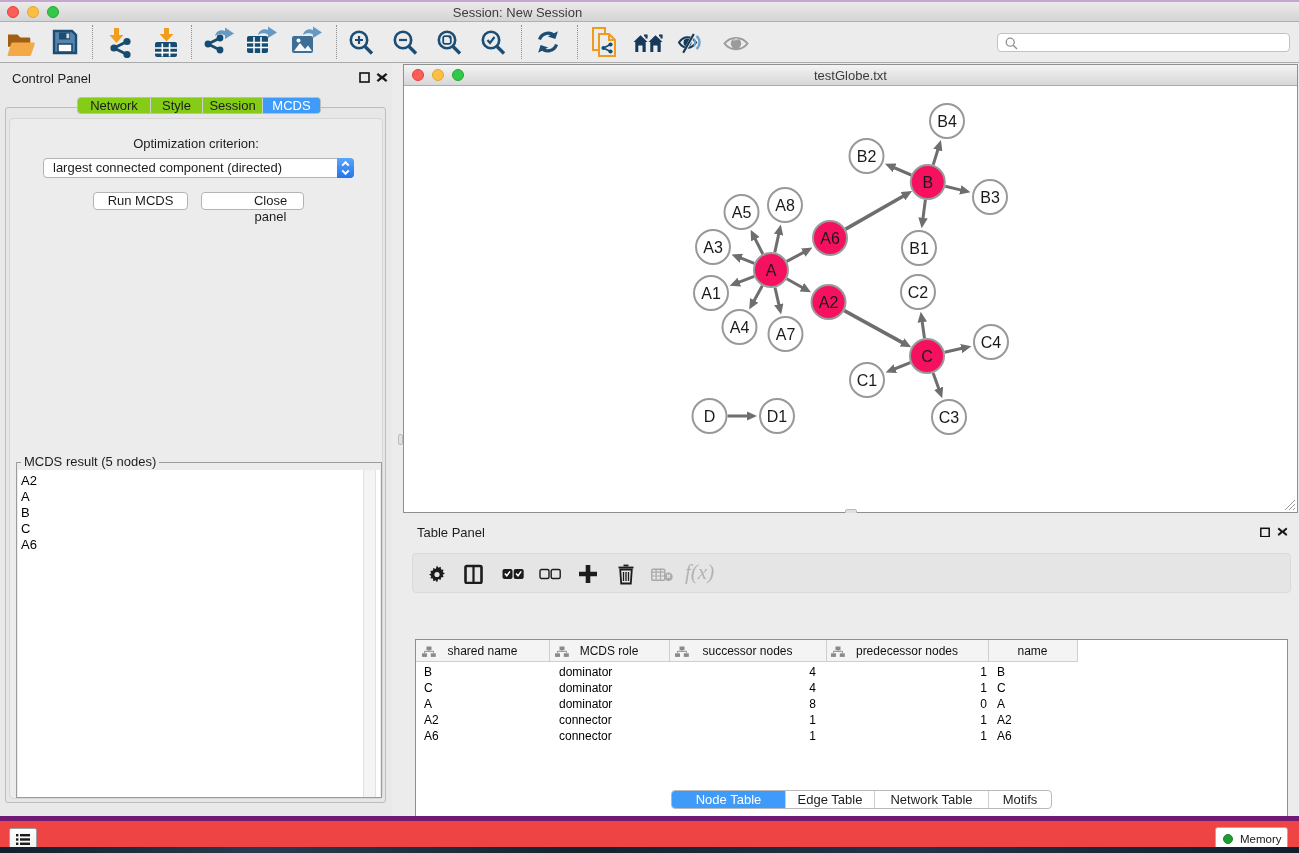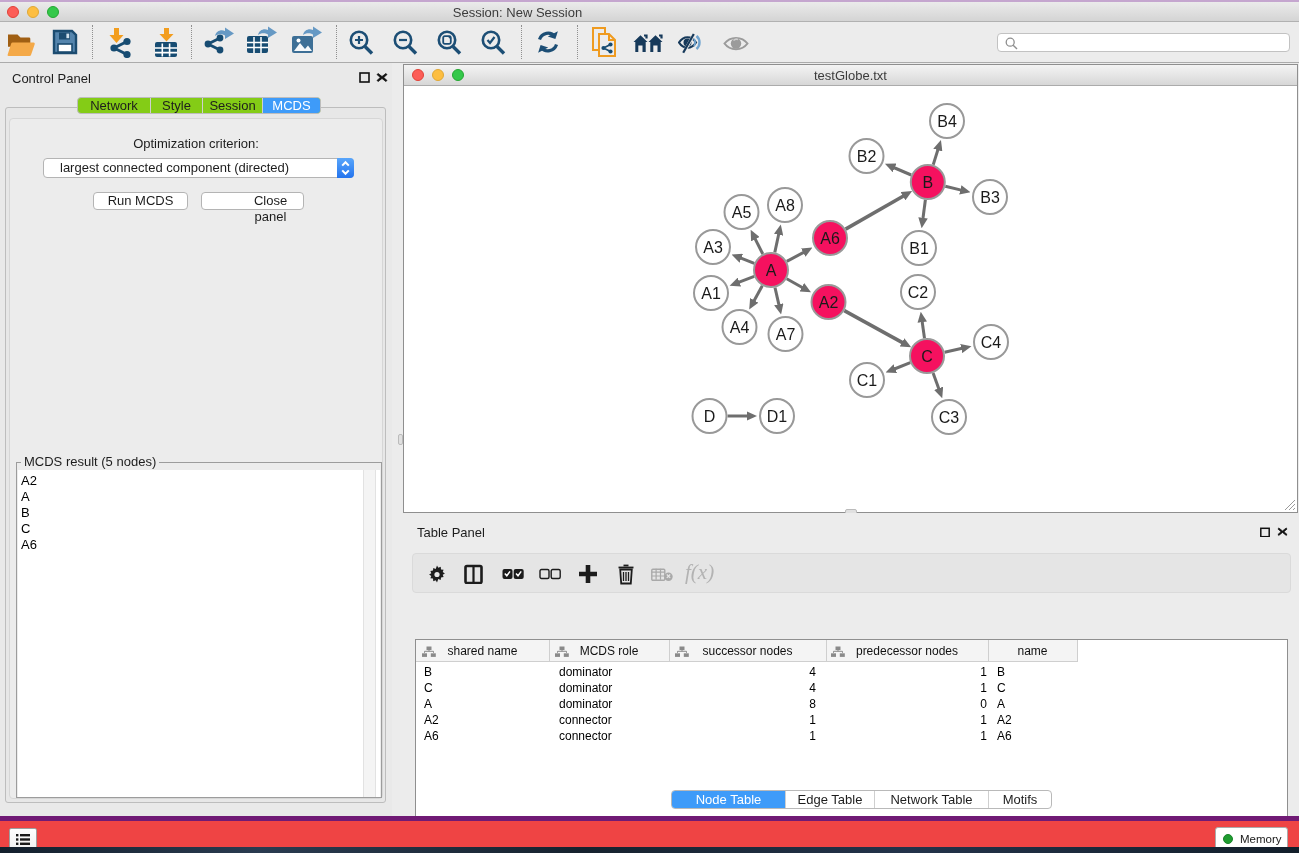--- a/index.html
+++ b/index.html
@@ -171,21 +171,21 @@
   <div class="abs" style="left:9px;top:55px;width:374px;height:681px;background:#ececec;border:1px solid #d6d6d6;border-radius:4px;"></div>
 
   <div class="abs" style="left:77px;top:34px;height:17px;display:flex;font-size:13px;border:1px solid #bdbdbd;border-radius:4px;overflow:hidden;background:#84cc16;">
     <div style="width:73px;text-align:center;line-height:15px;color:#1d1d1d;border-right:1px solid #cfcfcf;">Network</div>
     <div style="width:52px;text-align:center;line-height:15px;color:#1d1d1d;border-right:1px solid #cfcfcf;">Style</div>
     <div style="width:60px;text-align:center;line-height:15px;color:#1d1d1d;border-right:1px solid #cfcfcf;">Session</div>
     <div style="width:57px;text-align:center;line-height:15px;color:#fff;background:#3e9bf9;">MCDS</div>
   </div>
 
   <div class="abs" style="left:0;top:73px;width:392px;text-align:center;font-size:13px;color:#1d1d1d;">Optimization criterion:</div>
-  <div class="abs" style="left:43px;top:95px;width:311px;height:20px;background:#fff;border:1px solid #b4b4b4;border-radius:4px;font-size:13px;color:#1d1d1d;line-height:18px;padding-left:16px;">largest connected component (directed)
+  <div class="abs" style="left:43px;top:95px;width:311px;height:20px;background:#fff;border:1px solid #b4b4b4;border-radius:4px;font-size:13px;color:#1d1d1d;line-height:18px;padding-left:9px;">largest connected component (directed)
     <div class="abs" style="right:-1px;top:-1px;width:17px;height:20px;background:linear-gradient(#59a6fb,#2374ee);border-radius:0 4px 4px 0;">
       <svg width="17" height="20" viewBox="0 0 17 20">
           <path d="M5.2 7.6 L8.5 4.2 L11.8 7.6 M5.2 12.4 L8.5 15.8 L11.8 12.4" fill="none" stroke="#fff" stroke-width="2"></path>
         </svg>
     </div>
   </div>
   <div class="abs" style="left:93px;top:129px;width:95px;height:18px;background:#fff;border:1px solid #b4b4b4;border-radius:4px;text-align:center;font-size:13px;line-height:16px;color:#1d1d1d;">Run MCDS</div>
   <div class="abs" style="left:201px;top:129px;width:103px;height:18px;background:#fff;border:1px solid #b4b4b4;border-radius:4px;text-align:center;font-size:13px;line-height:16px;color:#1d1d1d;padding-left:36px;">Close panel</div>
 
   <div class="abs" style="left:16px;top:399px;width:366px;height:336px;border:1px solid #9c9c9c;">

